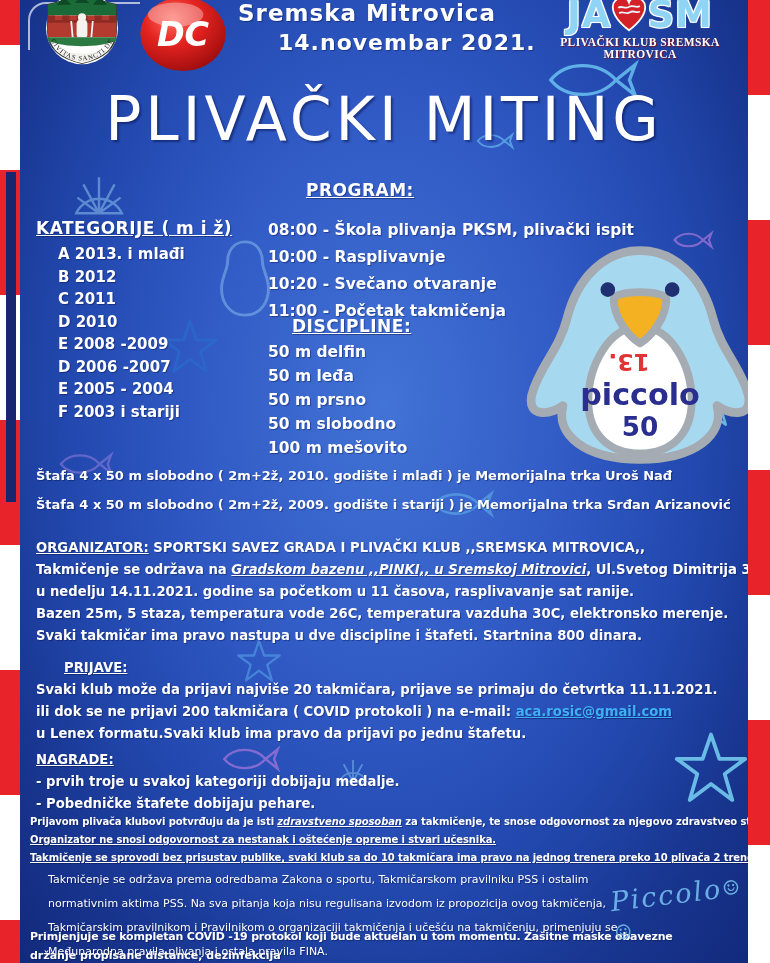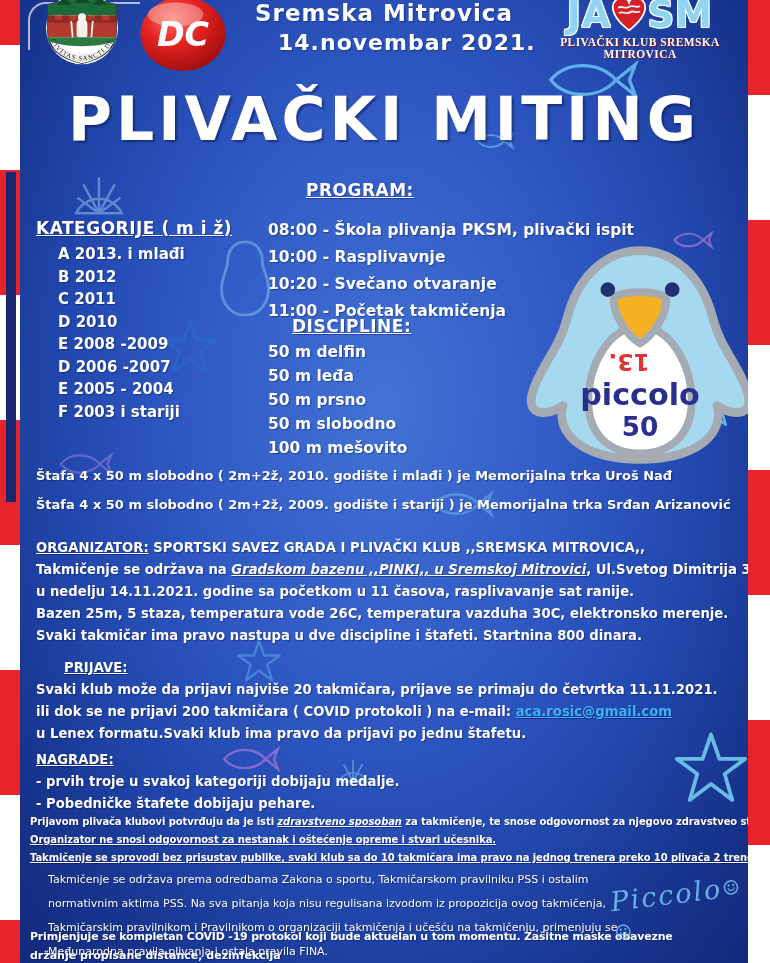--- a/index.html
+++ b/index.html
@@ -13,30 +13,30 @@
   .navy-bar{position:absolute;left:6px;top:172px;width:10px;height:330px;background:#17266f;}
   .poster{position:absolute;left:20px;right:22px;top:0;bottom:0;overflow:hidden;
     background:radial-gradient(ellipse at 50% 42%, #4273d6 0%, #3059c4 38%, #2248ae 62%, #18358f 82%, #122a7c 100%);}
   .corner-arc{position:absolute;left:8px;top:2px;width:110px;height:46px;
     border-left:2px solid rgba(255,255,255,.65);border-top:2px solid rgba(255,255,255,.65);
     border-top-left-radius:18px;}
   .txt{position:absolute;white-space:nowrap;text-shadow:1px 1px 1px rgba(0,10,60,.4);}
   .b{font-weight:bold;}
   .u{text-decoration:underline;}
   
-  .hdr-city{left:218px;top:0px;font-size:23px;letter-spacing:1px;margin-left:17px;}
+  .hdr-city{left:218px;top:0px;font-size:23px;letter-spacing:1px;}
   .hdr-date{left:258px;top:30px;font-size:22px;letter-spacing:1px;}
   .jasm{position:absolute;left:505px;top:-6px;width:230px;text-align:center;}
   .jasm-letters{font-size:37px;font-weight:bold;color:#8fd4f5;letter-spacing:1px;line-height:42px;
     text-shadow:0 0 2px #fff,1px 1px 0 #fff,-1px -1px 0 #fff,1px -1px 0 #fff,-1px 1px 0 #fff;}
   .jasm-heart{display:inline-block;vertical-align:-6px;}
   .jasm-sub{font-family:"Liberation Serif",serif;font-size:11.5px;font-weight:bold;color:#fff;
     letter-spacing:.4px;text-shadow:1px 1px 1px #7a1020;}
   
-  .title{left:0;right:0;top:84px;text-align:center;font-size:60px;font-weight:bold;
+  .title{left:0;right:0;top:84px;text-align:center;font-size:60px;font-weight:normal;
     letter-spacing:4px;text-shadow:2px 2px 2px rgba(0,10,60,.45);position:absolute;white-space:nowrap;}
   
   .h-sec{font-size:17px;font-weight:bold;text-decoration:underline;letter-spacing:.5px;}
   .list{position:absolute;}
   .list .li{font-weight:bold;text-shadow:1px 1px 1px rgba(0,10,60,.4);white-space:nowrap;}
   .program-list .li{font-size:15.5px;line-height:27px;}
   .kat-list .li{font-size:15px;line-height:22.5px;}
   .dis-list .li{font-size:15.5px;line-height:24px;}
   .stafa{font-size:13px;}
   .body-line{font-size:13.2px;}

